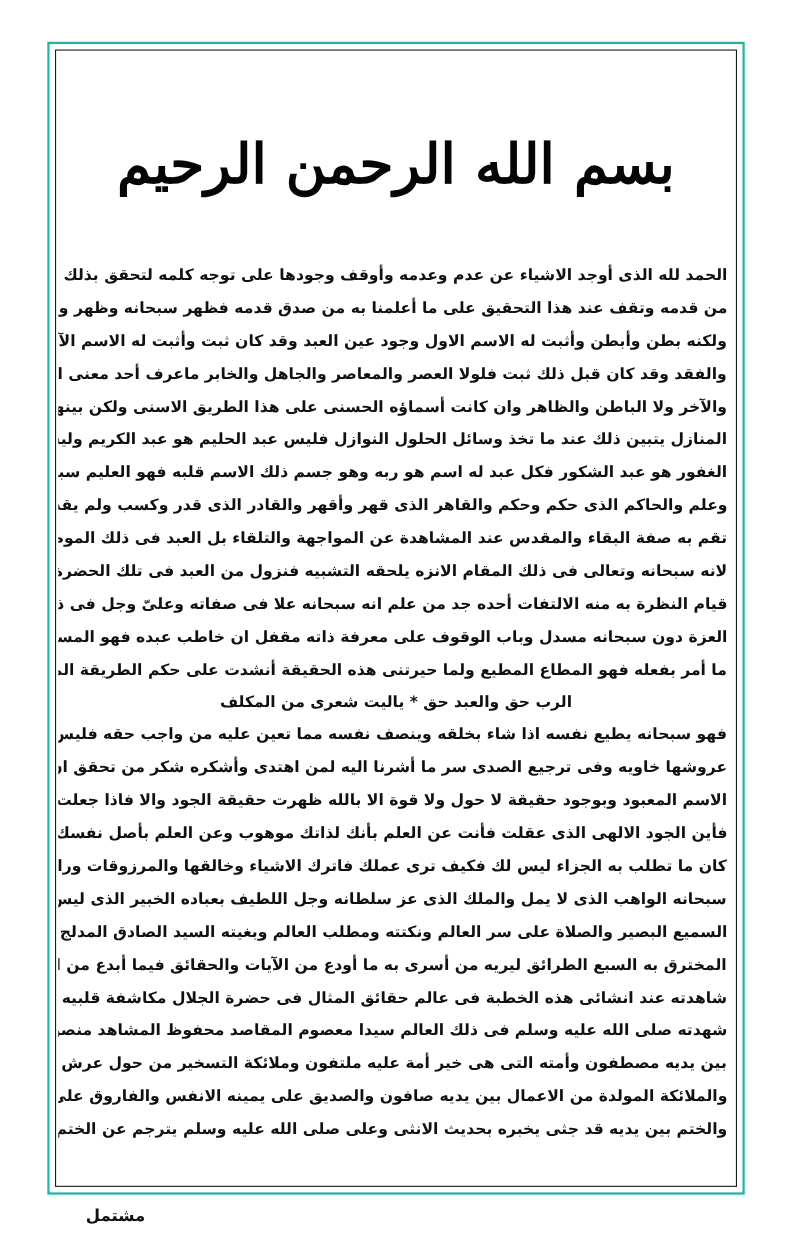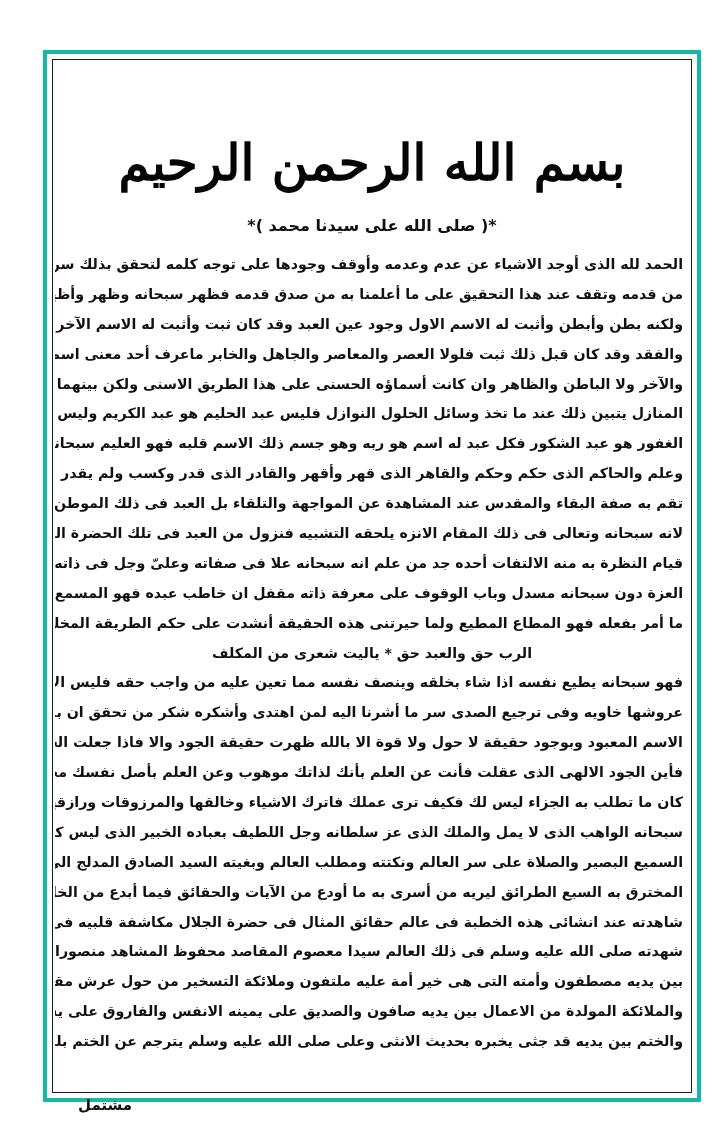--- a/index.html
+++ b/index.html
@@ -1,19 +1,19 @@
 <!DOCTYPE html>
 <html><head>
 <meta charset="utf-8">
 <style>
   html, body { margin: 0; padding: 0; background: #ffffff; }
   body { width: 720px; height: 1143px; position: relative; overflow: hidden;
          font-family: "DejaVu Sans", sans-serif; color: #111; }
-  .frame-outer { position: absolute; left: 43px; top: 50px; width: 630px; height: 1044px;
-                 border: 4px solid #14b8a6; box-sizing: content-box; padding-left: 20px; }
+  .frame-outer { position: absolute; left: 43px; top: 38px; width: 630px; height: 1044px;
+                 border: 2px solid #14b8a6; box-sizing: content-box; }
   .frame-inner { position: absolute; left: 5px; top: 5px; right: 5px; bottom: 5px;
                  border: 1.5px solid #1a1a1a; }
   .content { position: absolute; left: 8px; right: 8px; top: 0; bottom: 0; direction: rtl; }
   .basmala { position: absolute; top: 64px; left: 0; right: 0; text-align: center;
              font-family: "DejaVu Serif", serif; font-size: 50px; font-weight: bold;
              letter-spacing: 1px; line-height: 90px; color: #050505; }
   .salawat { position: absolute; top: 162px; left: 0; right: 0; text-align: center;
              font-size: 16px; font-weight: bold; }
   .lines { position: absolute; top: 196px; left: 0; right: 0; }
   .line { height: 29.9px; line-height: 29.9px; font-size: 14.2px; font-weight: bold;
@@ -23,21 +23,20 @@
   .catchword { position: absolute; left: 78px; top: 1096px; font-size: 15px; font-weight: bold;
                direction: rtl; }
 </style>
 </head>
 <body>
 
 <div class="frame-outer">
   <div class="frame-inner"></div>
   <div class="content">
     <div class="basmala">بسم الله الرحمن الرحيم</div>
-    <div class="salawat">*( صلى الله على سيدنا محمد )*</div>
     <div class="lines">
       <div class="line">الحمد لله الذى أوجد الاشياء عن عدم وعدمه   وأوقف وجودها على توجه كلمه   لتحقق بذلك سر حدوثها وقدمها</div>
       <div class="line">من قدمه   وتقف عند هذا التحقيق على ما أعلمنا به من صدق قدمه   فظهر سبحانه وظهر وأظهر وما بطن</div>
       <div class="line">ولكنه بطن وأبطن   وأثبت له الاسم الاول وجود عين العبد وقد كان ثبت   وأثبت له الاسم الآخر تقدير الفناء</div>
       <div class="line">والفقد وقد كان قبل ذلك ثبت   فلولا العصر والمعاصر   والجاهل والخابر   ماعرف أحد معنى اسمه الاول</div>
       <div class="line">والآخر   ولا الباطن والظاهر   وان كانت أسماؤه الحسنى   على هذا الطريق الاسنى   ولكن بينهما تباين فى</div>
       <div class="line">المنازل   يتبين ذلك عند ما تخذ وسائل الحلول النوازل   فليس عبد الحليم   هو عبد الكريم   وليس عبد</div>
       <div class="line">الغفور   هو عبد الشكور   فكل عبد له اسم هو ربه   وهو جسم ذلك الاسم قلبه   فهو العليم سبحانه الذى علم</div>
       <div class="line">وعلم   والحاكم الذى حكم وحكم   والقاهر الذى قهر وأقهر   والقادر الذى قدر وكسب ولم يقدر   الباقى الذى لم</div>
       <div class="line">تقم به صفة البقاء   والمقدس عند المشاهدة عن المواجهة والتلقاء   بل العبد فى ذلك الموطن الانزه لاحق بالتنزيه</div>

